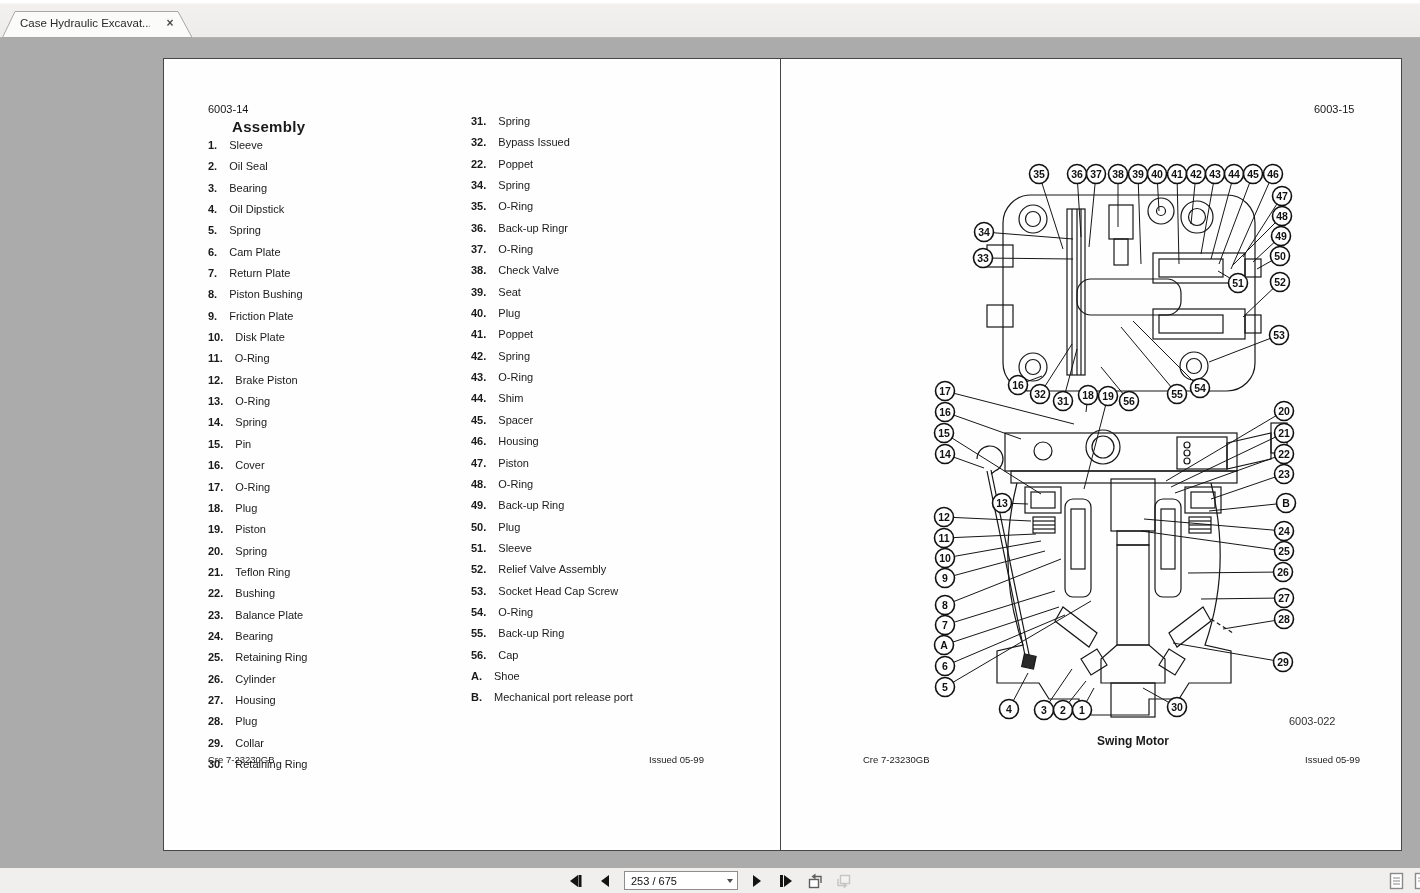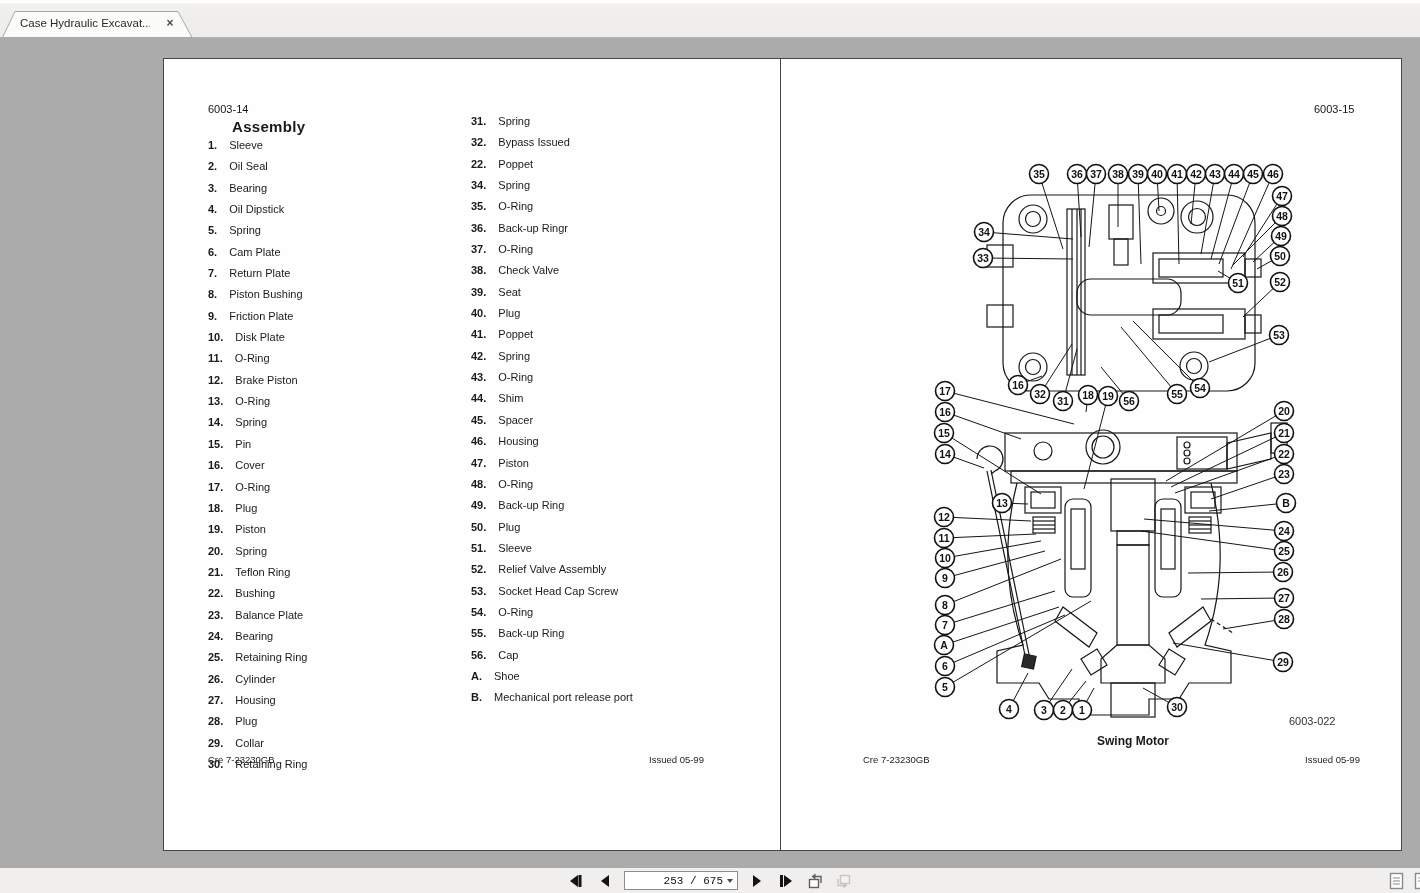--- a/index.html
+++ b/index.html
@@ -51,21 +51,21 @@
     position:absolute;left:50%;top:0;transform:translateX(-50%);
     height:25px;display:flex;align-items:center;gap:9px;
   }
   .navbtn{width:20px;height:20px;display:flex;align-items:center;justify-content:center;cursor:default;}
   .pagebox{
     position:relative;width:114px;height:19px;background:#ffffff;border:1px solid #8d8d8d;
     display:flex;align-items:center;box-sizing:border-box;
   }
   .pagebox input{
     border:none;outline:none;width:92px;height:15px;font-size:11px;
-    font-family:Liberation Mono, monospace;padding:0 0 0 6px;background:transparent;color:#111;text-align:right;
+    font-family:Liberation Sans, sans-serif;padding:0 0 0 6px;background:transparent;color:#111;
   }
   .caret{
     width:0;height:0;border-left:3.5px solid transparent;border-right:3.5px solid transparent;
     border-top:4px solid #4a4a4a;margin-left:4px;
   }
   .viewbtns{position:absolute;right:4px;top:3px;display:flex;gap:7px;}
   .vbtn{width:18px;height:19px;display:flex;align-items:center;justify-content:center;}
 </style>
 </head>
 <body>

